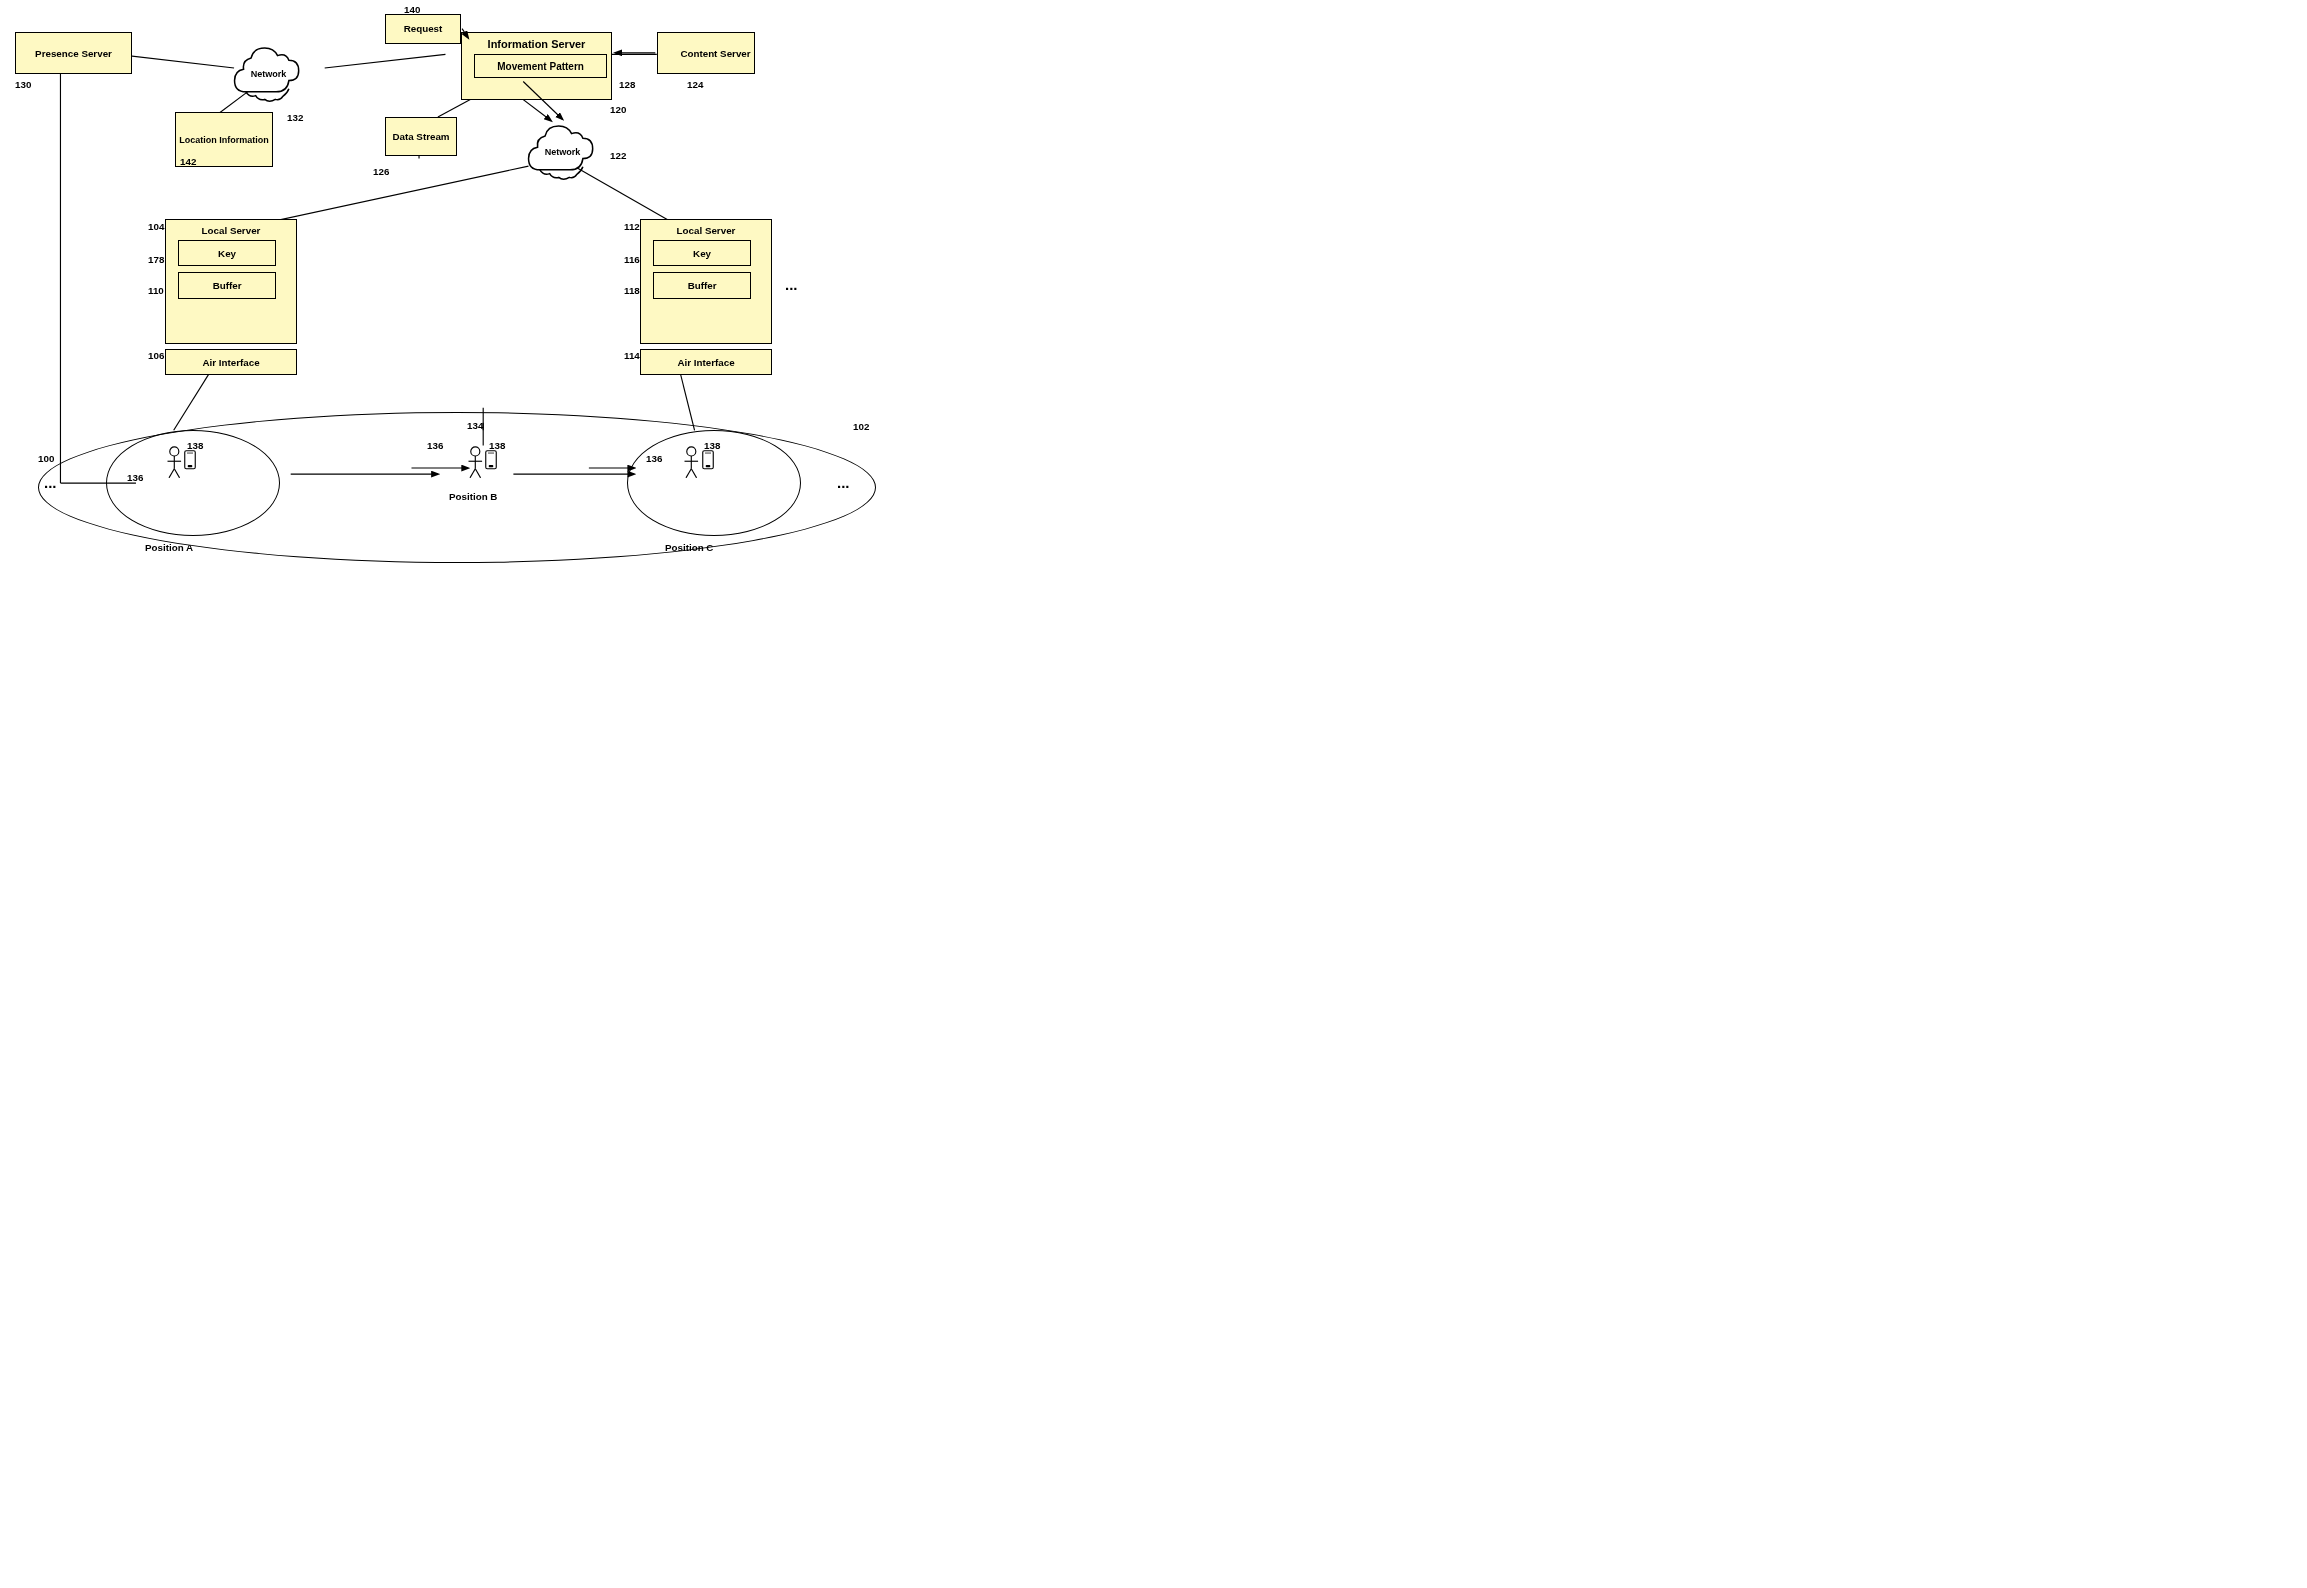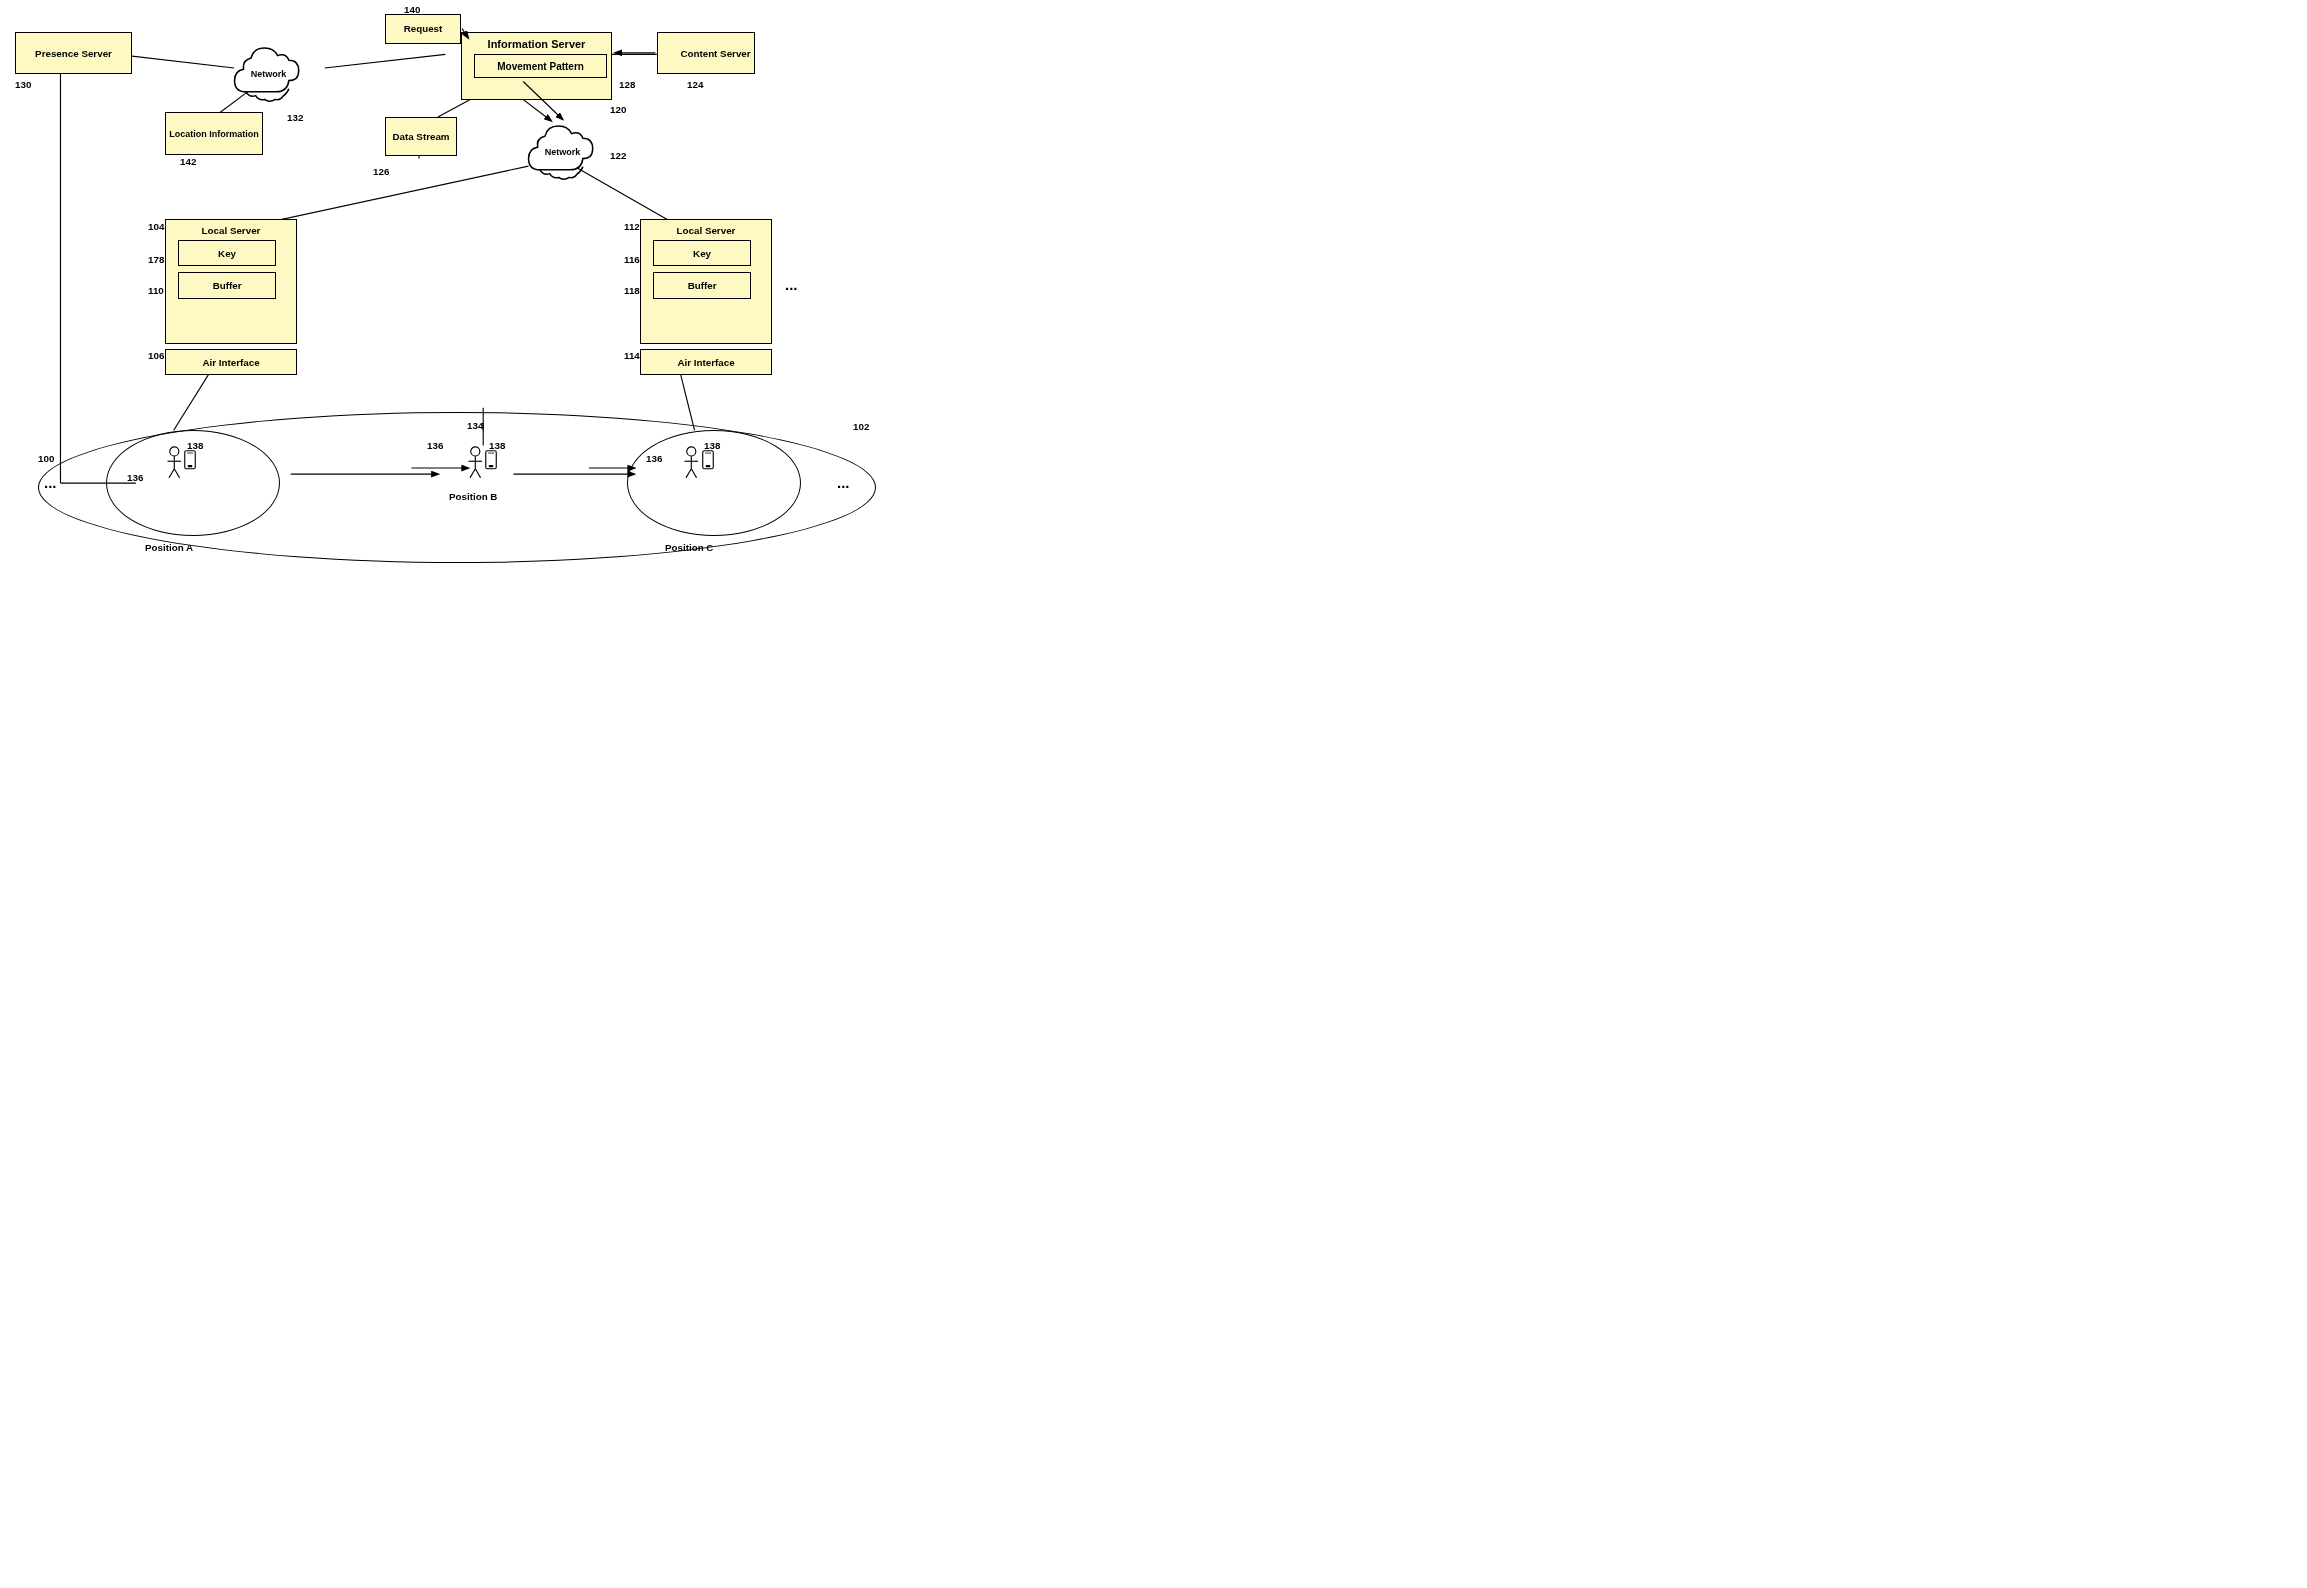--- a/index.html
+++ b/index.html
@@ -116,21 +116,21 @@
   <div class="cloud-svg" style="left:227px; top:39px; width:83px; height:68px;">
     <svg viewBox="0 0 110 90" width="83" height="68">
       <path d="M25,70 Q10,70 10,55 Q10,42 22,40 Q20,28 32,25 Q35,12 50,12 Q62,12 67,22 Q78,18 82,28 Q95,28 95,42 Q95,55 82,55 Q80,70 65,70 Z" fill="white" stroke="black" stroke-width="2"></path>
 
       <path d="M25,70 Q30,78 38,75 Q42,82 50,80 Q56,85 64,80 Q70,82 74,76 Q80,72 82,66" fill="none" stroke="black" stroke-width="2"></path>
       <text x="55" y="50" text-anchor="middle" font-size="12" font-weight="bold">Network</text>
     </svg>
   </div>
   <div class="label" style="left:287px; top:112px; font-size:9.8px;">132</div>
 
-  <div class="box" style="left:165px; top:112px; width:98px; height:43px; font-size:9px;">
+  <div class="box" style="left:175px; top:112px; width:98px; height:55px; font-size:9px;">
     <span>Location Information</span>
   </div>
   <div class="label" style="left:180px; top:156px; font-size:9.8px;">142</div>
 
   <div class="box" style="left:385px; top:13.6px; width:76px; height:30px; font-size:9.8px;">
     <span>Request</span>
   </div>
   <div class="label" style="left:404px; top:3.8px; font-size:9.8px; font-weight:bold;">140</div>
 
   <div class="box" style="left:461px; top:32px; width:151px; height:68px; font-size:9.8px; align-items:flex-start; padding:4.5px; flex-direction:column; justify-content:flex-start;">

